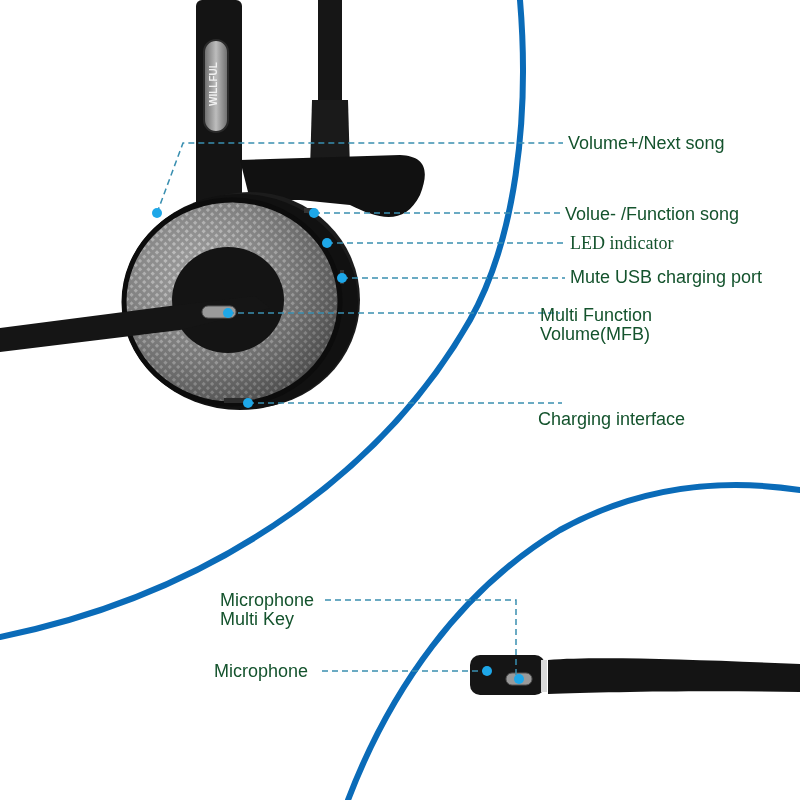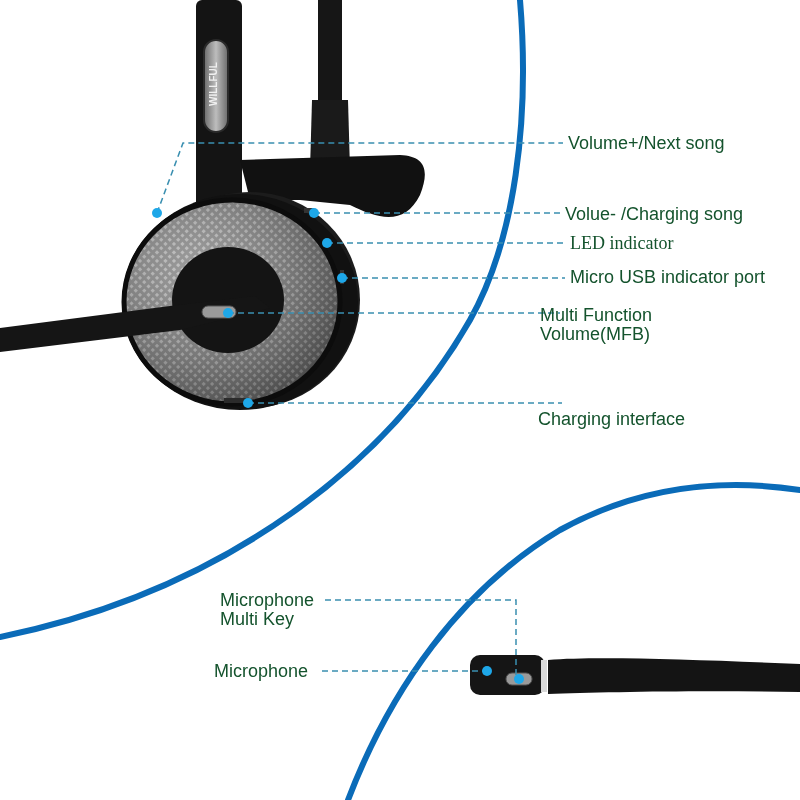--- a/index.html
+++ b/index.html
@@ -86,27 +86,27 @@
     <circle cx="248" cy="403" r="5"></circle>
     <circle cx="519" cy="679" r="5"></circle>
     <circle cx="487" cy="671" r="5"></circle>
   </g>
 </svg>
 
 <div class="label" style="left:568px; top:134px;">
   <span>Volume+/Next song</span>
 </div>
 <div class="label" style="left:565px; top:205px;">
-  <span>Volue- /Charging song</span>
+  <span>Volue- /Function song</span>
 </div>
 <div class="label" style="left:570px; top:234px;font-family:Liberation Serif, serif;">
   <span>LED indicator</span>
 </div>
 <div class="label" style="left:570px; top:268px;">
-  <span>Micro USB indicator port</span>
+  <span>Mute USB charging port</span>
 </div>
 <div class="label" style="left:540px; top:306px;">
   <span>Multi Function</span>
   <span>Volume(MFB)</span>
 </div>
 <div class="label" style="left:538px; top:394px;margin-top:16px;">
   <span>Charging interface</span>
 </div>
 <div class="label" style="left:220px; top:591px;">
   <span>Microphone</span>

